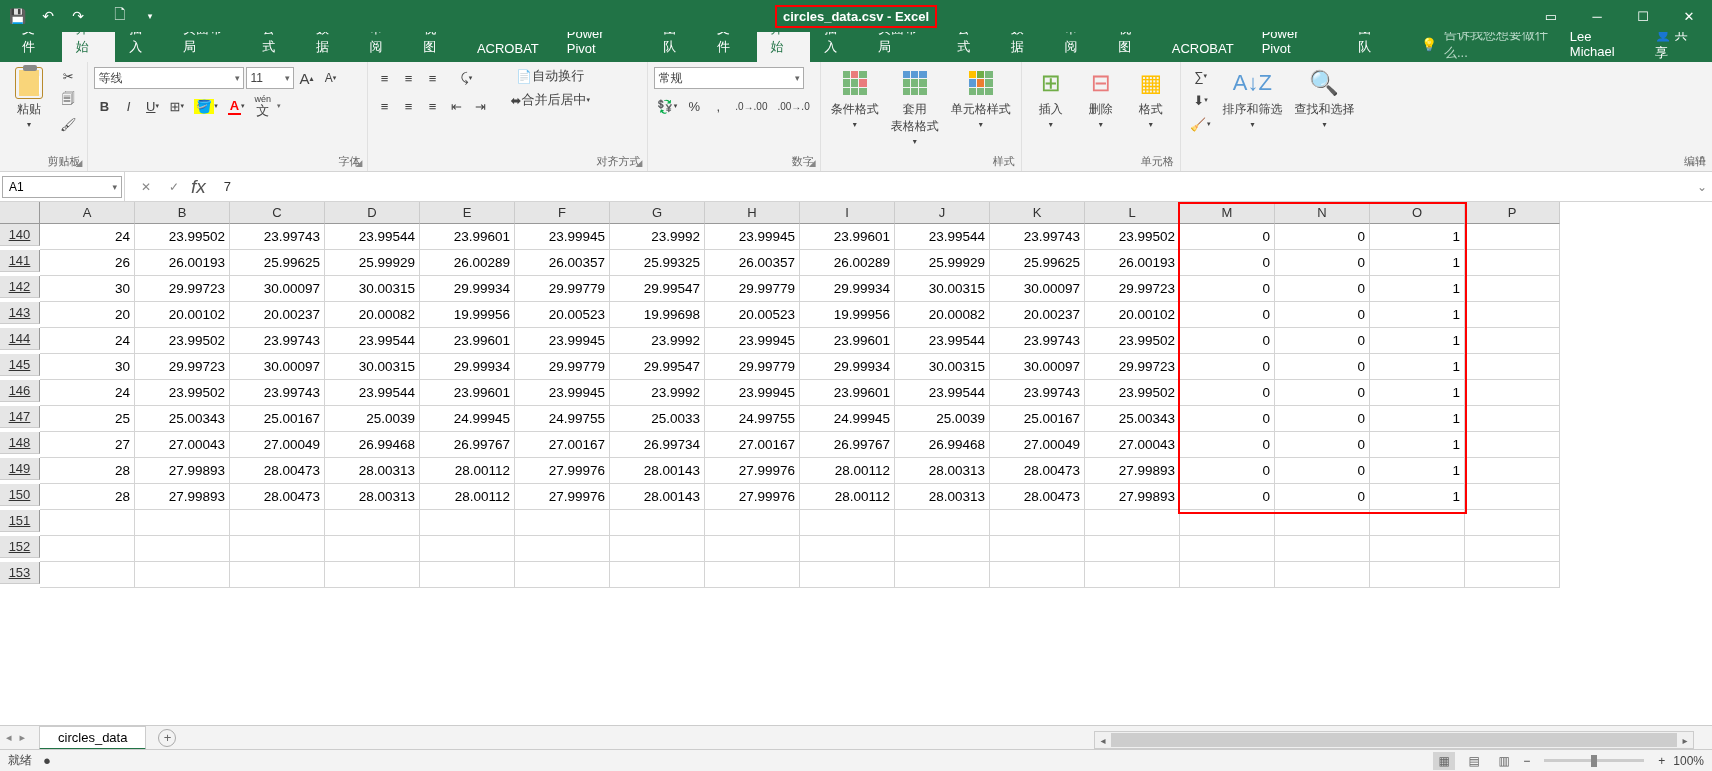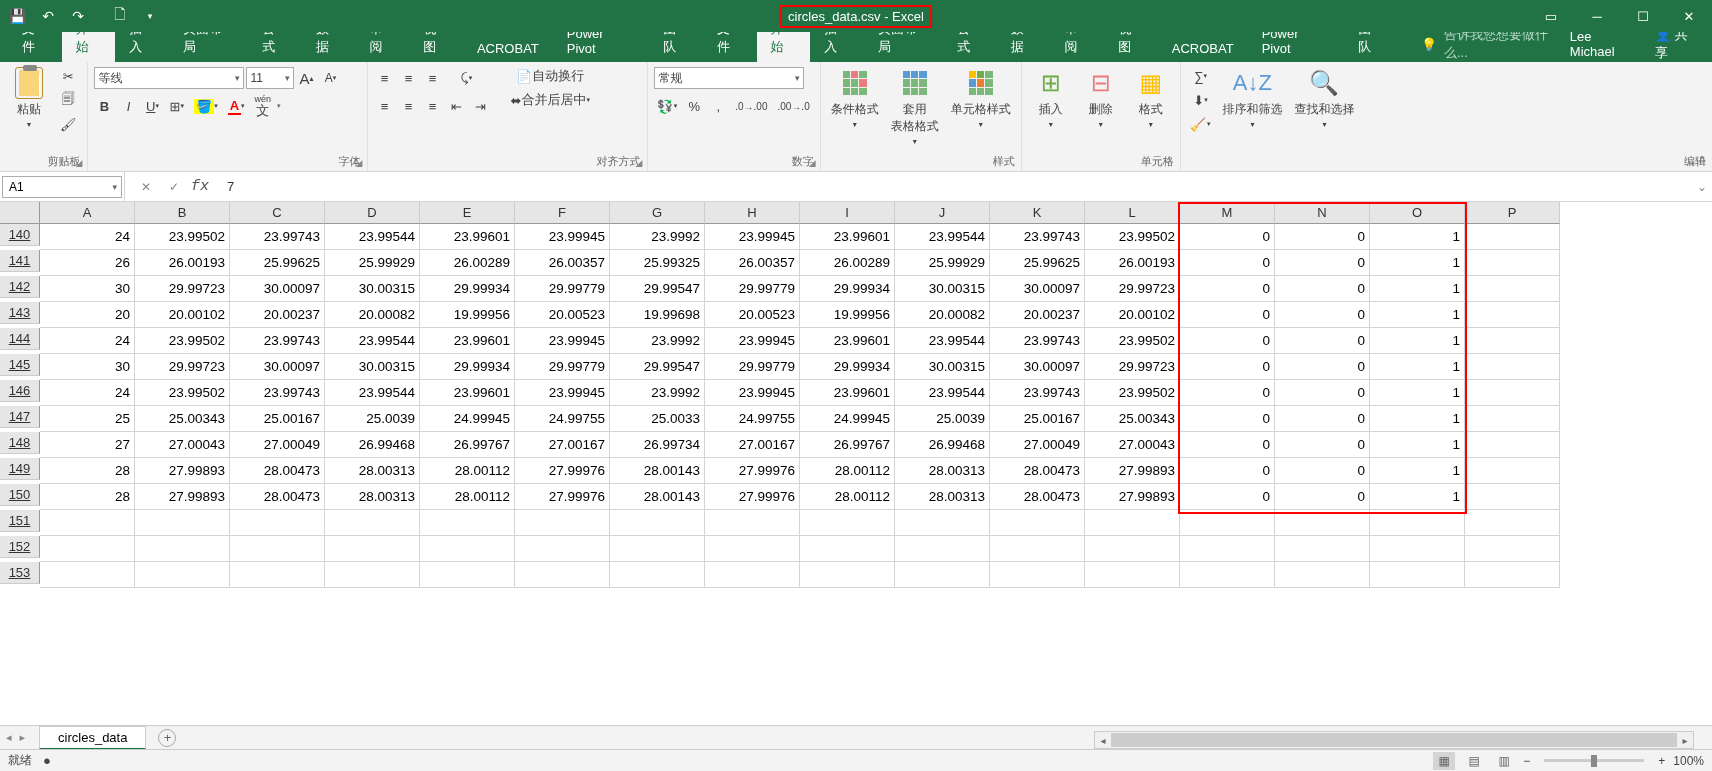--- a/index.html
+++ b/index.html
@@ -3,21 +3,21 @@
 <meta charset="utf-8">
 <style>
   * { box-sizing: border-box; margin: 0; padding: 0; }
   body { font-family: "Microsoft YaHei", "Segoe UI", sans-serif; font-size: 12px; background: #fff; overflow: hidden; width: 1712px; height: 771px; }
   
   
   .title-bar { background: #217346; height: 32px; display: flex; align-items: center; color: white; position: relative; }
   .qat { display: flex; align-items: center; padding-left: 4px; gap: 2px; }
   .qat-btn { width: 28px; height: 28px; display: flex; align-items: center; justify-content: center; color: white; font-size: 14px; }
   .qat-sep { width: 10px; }
-  .title-text { position: absolute; left: 50%; transform: translateX(-50%); font-size: 13px; padding: 2px 6px; border: 2px solid #ff0000; }
+  .title-text { position: absolute; left: 50%; transform: translateX(-50%); font-size: 13px; padding: 2px 6px; border: 2px solid #ff0000; font-weight: bold; }
   .win-controls { margin-left: auto; display: flex; }
   .win-btn { width: 46px; height: 32px; display: flex; align-items: center; justify-content: center; color: white; font-size: 13px; }
   
   
   .ribbon-tabs { background: #217346; height: 30px; display: flex; align-items: flex-end; padding-left: 8px; color: white; }
   .tab { padding: 6px 14px; font-size: 13px; cursor: pointer; }
   .tab.active { background: #f3f3f3; color: #217346; }
   .tell-me { display: flex; align-items: center; color: #b8d8c7; padding-left: 24px; font-size: 13px; gap: 6px; }
   .user-area { margin-left: auto; display: flex; align-items: center; padding-right: 12px; gap: 16px; font-size: 13px; }
   
@@ -35,21 +35,21 @@
   .combo::after { content: "▾"; position: absolute; right: 3px; font-size: 9px; color: #666; }
   .vstack { display: flex; flex-direction: column; gap: 2px; }
   .collapse-ribbon { position: absolute; right: 6px; bottom: 4px; color: #777; font-size: 13px; }
   
   
   .namebox-row { display: flex; align-items: center; height: 30px; border-bottom: 1px solid #d4d4d4; background: white; }
   .name-box { width: 120px; border: 1px solid #ababab; margin: 2px 2px 2px 2px; height: 22px; display: flex; align-items: center; padding-left: 6px; position: relative; }
   .name-box::after { content: "▾"; position: absolute; right: 4px; font-size: 9px; color: #666; }
   .fx-controls { display: flex; align-items: center; gap: 6px; padding: 0 10px; color: #888; border-left: 1px solid #d4d4d4; height: 100%; }
   .fx-btn { width: 22px; text-align: center; }
-  .fx-label { font-style: italic; font-family: Liberation Mono, monospace; font-size: 15px; color: #555; }
+  .fx-label { font-style: italic; font-family: Liberation Sans, sans-serif; font-size: 19px; color: #555; }
   .formula-input { flex: 1; padding-left: 8px; font-size: 13px; color: #333; }
   .fbar-expand { width: 20px; text-align: center; color: #888; }
   
   
   .grid-wrap { position: relative; }
   .grid { display: grid; grid-template-columns: 40px repeat(16, 95px); }
   .hdr { background: #e6e6e6; border-right: 1px solid #ccc; border-bottom: 1px solid #999; height: 22px; display: flex; align-items: center; justify-content: center; font-size: 13px; color: #333; }
   .hdr.rh { background: #e6e6e6; border-right: 1px solid #999; border-bottom: 1px solid #ccc; justify-content: center; text-decoration: underline; }
   .corner { background: #e6e6e6; border-right: 1px solid #999; border-bottom: 1px solid #999; }
   .cell { border-right: 1px solid #d4d4d4; border-bottom: 1px solid #d4d4d4; height: 26px; display: flex; align-items: center; padding: 0 4px; font-size: 13.5px; color: #000; justify-content: flex-end; font-family: "DengXian", "Segoe UI", sans-serif; }

